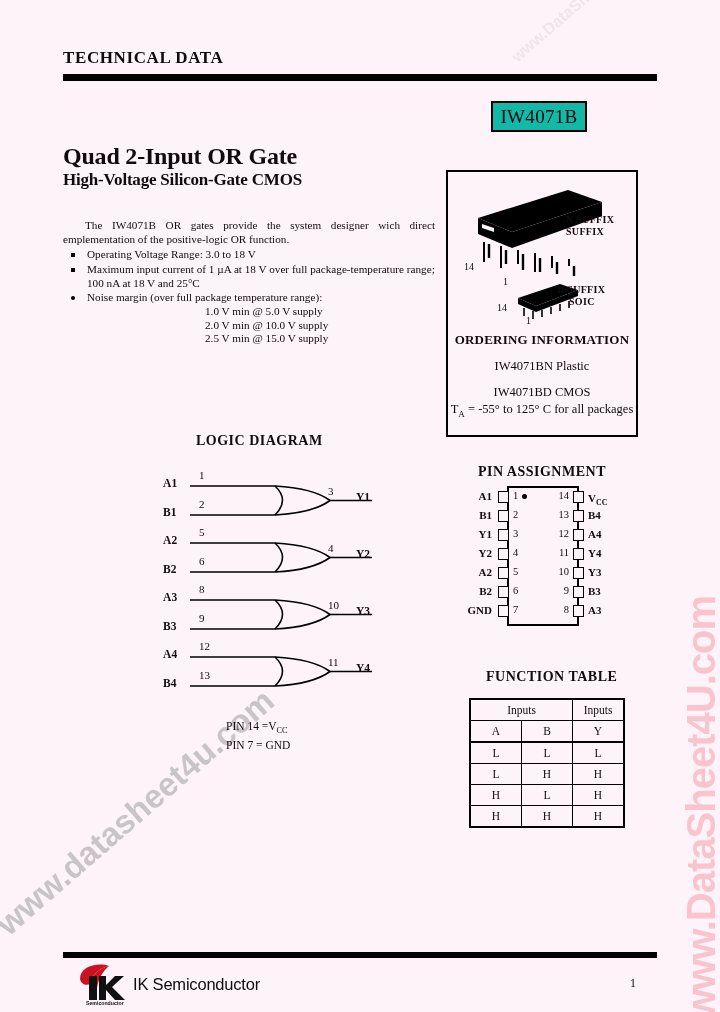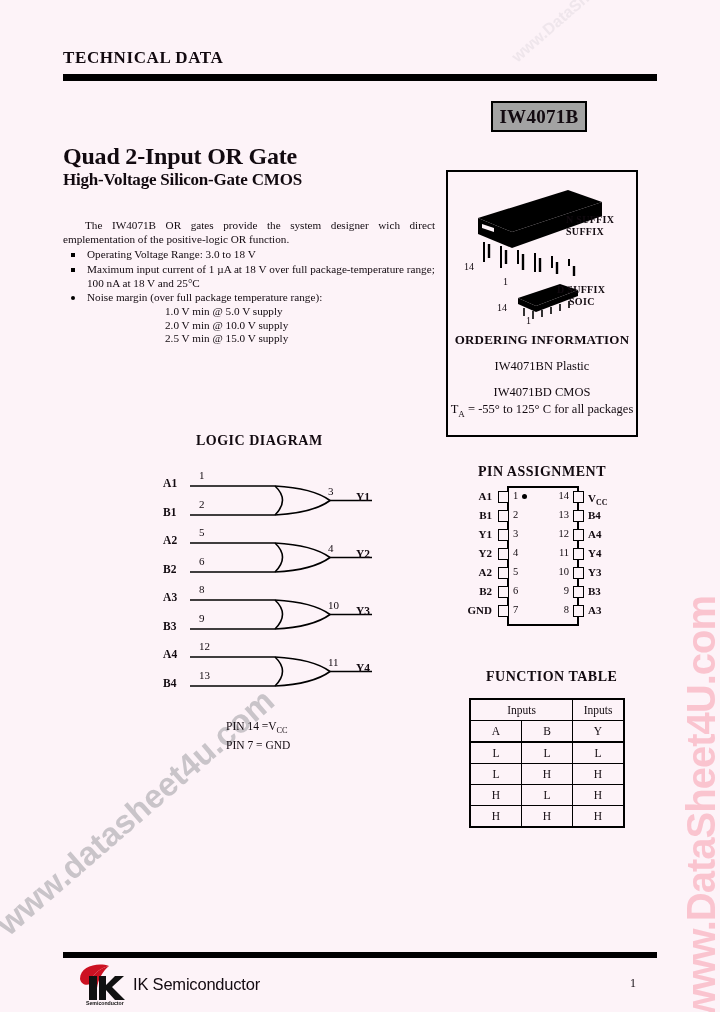--- a/index.html
+++ b/index.html
@@ -46,23 +46,23 @@
   
   .tech-data{
     position:absolute;left:63px;top:48px;
     font-size:17px;font-weight:bold;letter-spacing:.6px;
   }
   .hdr-rule{
     position:absolute;left:63px;top:74px;width:594px;height:7px;background:#000;
   }
   .partbox{
     position:absolute;left:491px;top:101px;width:92px;height:27px;
-    border:2px solid #000;background:#a3a3a3;
+    border:2px solid #000;background:#14b8a6;
     display:flex;align-items:center;justify-content:center;
-    font-size:19px;font-weight:bold;letter-spacing:.3px;
+    font-size:19px;font-weight:normal;letter-spacing:.3px;
   }
 
   
   .title1{
     position:absolute;left:63px;top:143px;
     font-size:24px;font-weight:bold;letter-spacing:-.2px;
   }
   .title2{
     position:absolute;left:63px;top:170px;
     font-size:17px;font-weight:bold;letter-spacing:-.2px;
@@ -80,21 +80,21 @@
     font-size:11.2px;line-height:13.8px;
   }
   ul.feat > li{
     position:relative;padding-left:24px;margin-bottom:1px;
   }
   ul.feat > li::before{
     content:"";position:absolute;left:8px;top:5px;
     width:4px;height:4px;background:#000;
   }
   ul.feat li.round::before{border-radius:50%;}
-  .sub-lines{margin-left:78px;}
+  .sub-lines{margin-left:118px;}
   .sub-lines div{line-height:13.6px;}
 
   
   .pkgbox{
     position:absolute;left:446px;top:170px;width:188px;height:263px;
     border:2px solid #000;background:#fdf3f8;
   }
   .pkg-label{position:absolute;font-size:10px;font-weight:bold;letter-spacing:.3px;}
   .pkg-num{position:absolute;font-size:10px;}
   .ord{

